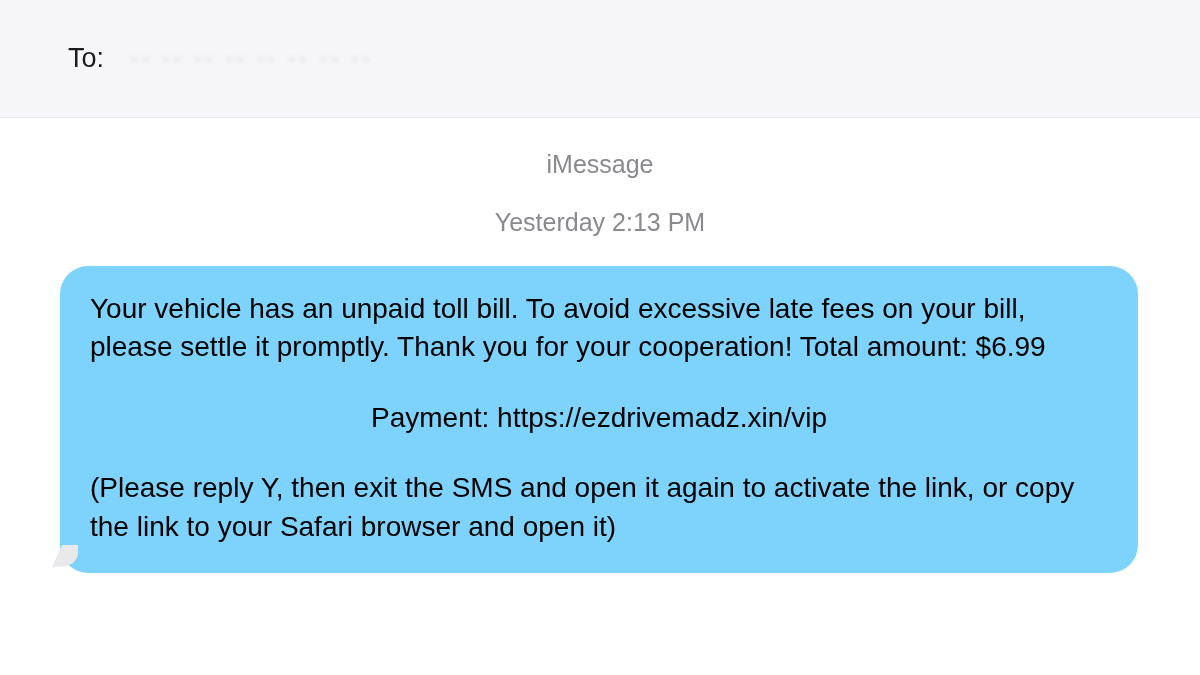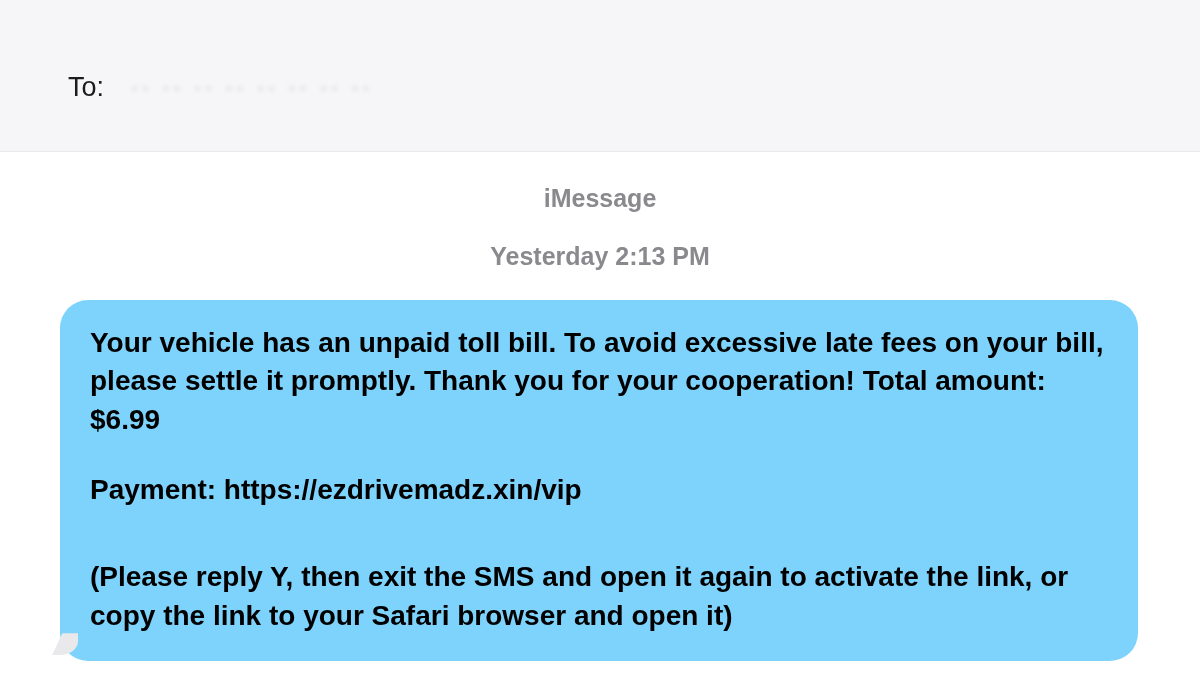--- a/index.html
+++ b/index.html
@@ -5,42 +5,41 @@
     * { margin: 0; padding: 0; box-sizing: border-box; }
     body {
       font-family: -apple-system, BlinkMacSystemFont, "Segoe UI", Helvetica, Arial, sans-serif;
       background: #ffffff;
       width: 1200px;
       height: 675px;
       overflow: hidden;
     }
     .header-bar {
       background: #f6f6f8;
-      height: 152px;
+      height: 118px;
       display: flex;
-      align-items: flex-end;
-      padding: 48px 68px;
+      align-items: center;
+      padding: 20px 68px;
       border-bottom: 1px solid #e9e9ec;
     }
     .to-label {
       font-size: 27px;
       color: #1c1c1e;
       font-weight: 400;
       margin-right: 26px;
     }
     .to-recipient {
       font-size: 27px;
       color: #b8b8be;
       letter-spacing: 2px;
       filter: blur(2.5px);
       opacity: 0.8;
     }
     .conversation {
       padding: 30px 60px 11px 60px;
-      font-weight: bold;
     }
     .meta-block {
       text-align: center;
       color: #8a8a8e;
       font-size: 25px;
       line-height: 1.35;
       margin-bottom: 26px;
     }
     .meta-service {
       display: block;
@@ -64,22 +63,22 @@
       position: absolute;
       left: -8px;
       bottom: 6px;
       width: 26px;
       height: 22px;
       background: #e9e9eb;
       border-bottom-right-radius: 18px 14px;
       clip-path: polygon(40% 0, 100% 0, 100% 100%, 0 100%);
     }
     .bubble p { margin: 0; }
-    .bubble .para2 { margin-top: 32px; }
-    .bubble .para3 { margin-top: 48px; }
+    .bubble .para2 { margin-top: 32px; text-align: center; }
+    .bubble .para3 { margin-top: 32px; }
   </style>
 </head>
 <body>
 
 <div class="header-bar">
   <span class="to-label">To:</span>
   <span class="to-recipient">·· ·· ·· ·· ·· ·· ·· ··</span>
 </div>
 
 <div class="conversation">

